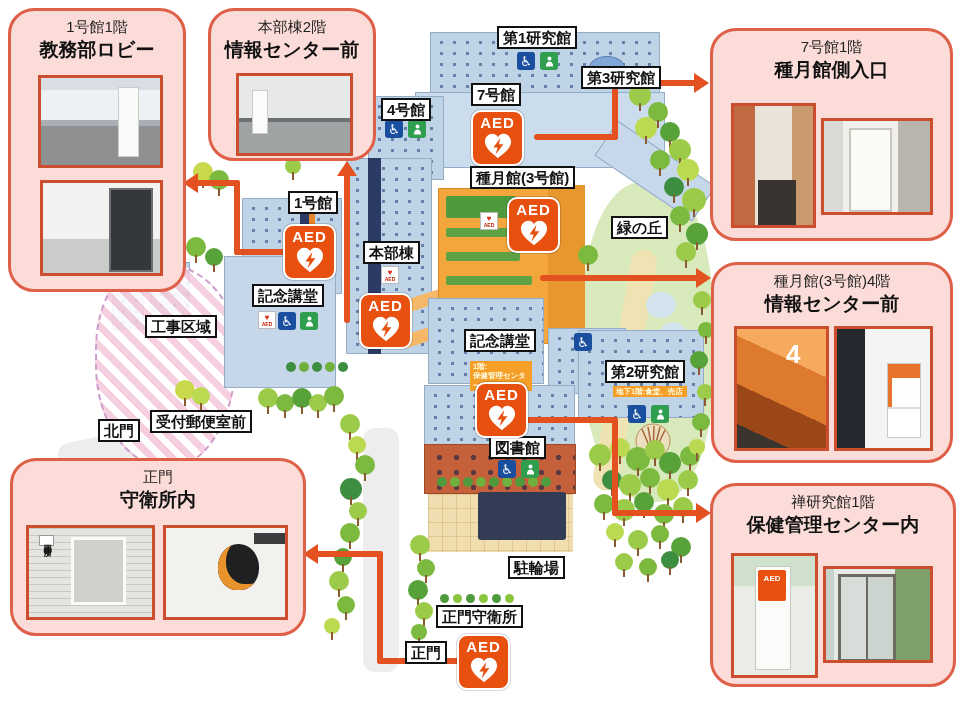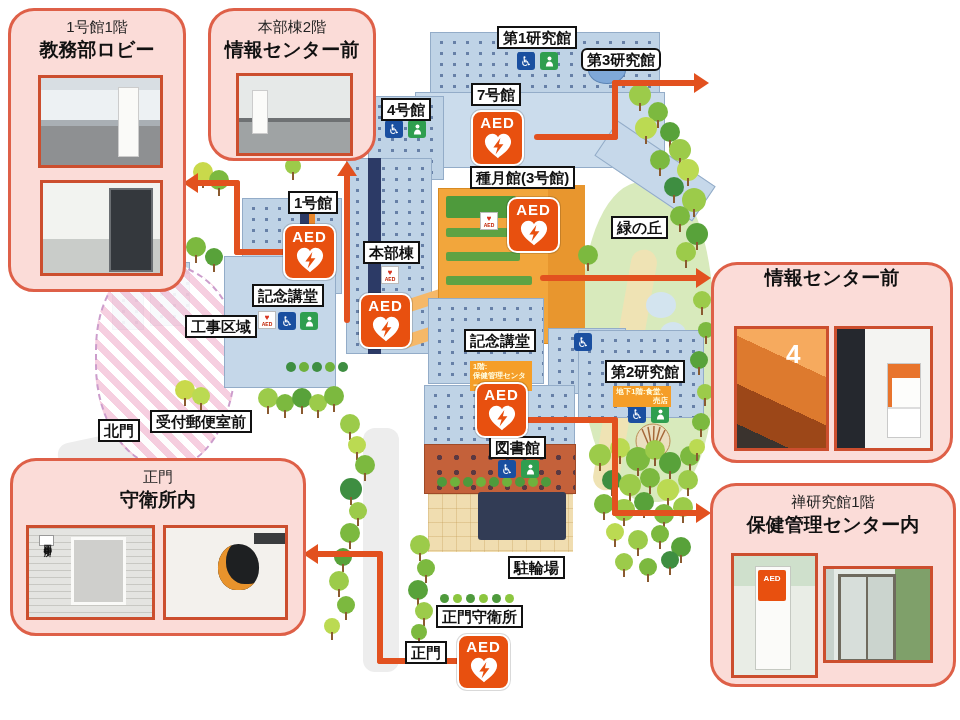--- a/index.html
+++ b/index.html
@@ -260,40 +260,40 @@
     <div class="ahead" style="z-index: 21; left: 696px; top: 268px; border-top: 10px solid transparent; border-bottom: 10px solid transparent; border-left: 15px solid rgb(226, 81, 31);"></div>
     <div class="aseg" style="background: rgb(226, 81, 31); left: 526px; top: 417px; width: 92px; height: 6px; z-index: 20;"></div>
     <div class="aseg" style="background: rgb(226, 81, 31); left: 612px; top: 417px; width: 6px; height: 99px; z-index: 20;"></div>
     <div class="aseg" style="background: rgb(226, 81, 31); left: 612px; top: 510px; width: 89px; height: 6px; z-index: 20;"></div>
     <div class="ahead" style="z-index: 21; left: 696px; top: 503px; border-top: 10px solid transparent; border-bottom: 10px solid transparent; border-left: 15px solid rgb(226, 81, 31);"></div>
     <div class="aseg" style="background: rgb(226, 81, 31); left: 377px; top: 658px; width: 85px; height: 6px; z-index: 20;"></div>
     <div class="aseg" style="background: rgb(226, 81, 31); left: 377px; top: 551px; width: 6px; height: 113px; z-index: 20;"></div>
     <div class="aseg" style="background: rgb(226, 81, 31); left: 313px; top: 551px; width: 70px; height: 6px; z-index: 20;"></div>
     <div class="ahead" style="z-index: 21; left: 303px; top: 544px; border-top: 10px solid transparent; border-bottom: 10px solid transparent; border-right: 15px solid rgb(226, 81, 31);"></div>
     <div class="mlabel" style="left: 497px; top: 26px;">第1研究館</div>
-    <div class="mlabel" style="left: 581px; top: 48px; border-radius: 6px;">第3研究館</div>
+    <div class="mlabel" style="left: 581px; top: 66px;">第3研究館</div>
     <div class="mlabel" style="left: 381px; top: 98px;">4号館</div>
     <div class="mlabel" style="left: 471px; top: 83px;">7号館</div>
     <div class="mlabel" style="left: 470px; top: 166px;">種月館(3号館)</div>
     <div class="mlabel" style="left: 288px; top: 191px;">1号館</div>
     <div class="mlabel" style="left: 363px; top: 241px;">本部棟</div>
     <div class="mlabel" style="left: 252px; top: 284px;">記念講堂</div>
     <div class="mlabel" style="left: 611px; top: 216px;">緑の丘</div>
     <div class="mlabel" style="left: 464px; top: 329px;">記念講堂</div>
     <div class="mlabel" style="left: 605px; top: 360px;">第2研究館</div>
     <div class="mlabel" style="left: 489px; top: 436px;">図書館</div>
-    <div class="mlabel" style="left: 145px; top: 315px; margin-left: 40px;">工事区域</div>
+    <div class="mlabel" style="left: 145px; top: 315px;">工事区域</div>
     <div class="mlabel" style="left: 98px; top: 419px;">北門</div>
     <div class="mlabel" style="left: 150px; top: 410px;">受付郵便室前</div>
     <div class="mlabel" style="left: 508px; top: 556px;">駐輪場</div>
     <div class="mlabel" style="left: 436px; top: 605px;">正門守衛所</div>
     <div class="mlabel" style="left: 405px; top: 641px;">正門</div>
     <div class="banner" style="left: 470px; top: 361px; width: 62px;">1階:
 保健管理センター</div>
-    <div class="banner" style="left: 613px; top: 386px; width: 58px; text-align: right;">地下1階:食堂、売店</div>
+    <div class="banner" style="left: 613px; top: 386px; width: 74px;">地下1階:食堂、売店</div>
     <div class="ico wc" style="left: 517px; top: 52px;">♿</div>
     <div class="ico pe" style="left: 540px; top: 52px;">
       <svg viewBox="0 0 17 17" width="13" height="13">
         <circle cx="8.5" cy="4.6" r="2.6" fill="#fff"></circle>
         <path d="M3.8 15c0-4.4 2.2-6.6 4.7-6.6s4.7 2.2 4.7 6.6z" fill="#fff"></path>
       </svg>
     </div>
     <div class="ico wc" style="left: 385px; top: 120px;">♿</div>
     <div class="ico pe" style="left: 408px; top: 120px;">
       <svg viewBox="0 0 17 17" width="13" height="13">
@@ -381,21 +381,28 @@
       <span class="c-floor">1号館1階</span>
       <span class="c-place">教務部ロビー</span>
       <div class="photo ph-stand" style="left: 27px; top: 64px; width: 125px; height: 93px;"></div>
       <div class="photo ph-door" style="left: 29px; top: 169px; width: 123px; height: 96px;"></div>
     </div>
     <div class="callout" style="left: 208px; top: 8px; width: 168px; height: 153px;">
       <span class="c-floor">本部棟2階</span>
       <span class="c-place">情報センター前</span>
       <div class="photo ph-lobby" style="left: 25px; top: 62px; width: 117px; height: 83px;"></div>
     </div>
+    <div class="callout" style="left: 710px; top: 28px; width: 243px; height: 213px;">
+      <span class="c-floor">7号館1階</span>
+      <span class="c-place">種月館側入口</span>
+      <div class="photo ph-ext7" style="left: 18px; top: 72px; width: 85px; height: 125px;"></div>
+      <div class="photo ph-wdoor" style="left: 108px; top: 87px; width: 112px; height: 97px;"></div>
+    </div>
     <div class="callout" style="left: 711px; top: 262px; width: 242px; height: 201px;">
+      <span class="c-floor">種月館(3号館)4階</span>
       <span class="c-place">情報センター前</span>
       <div class="photo ph-orange4" style="left: 20px; top: 61px; width: 95px; height: 125px;">
         <span class="big4">4</span>
       </div>
       <div class="photo ph-aedroom" style="left: 120px; top: 61px; width: 99px; height: 125px;"></div>
     </div>
     <div class="callout" style="left: 710px; top: 483px; width: 246px; height: 204px;">
       <span class="c-floor">禅研究館1階</span>
       <span class="c-place">保健管理センター内</span>
       <div class="photo ph-cab" style="left: 18px; top: 67px; width: 87px; height: 125px;">

